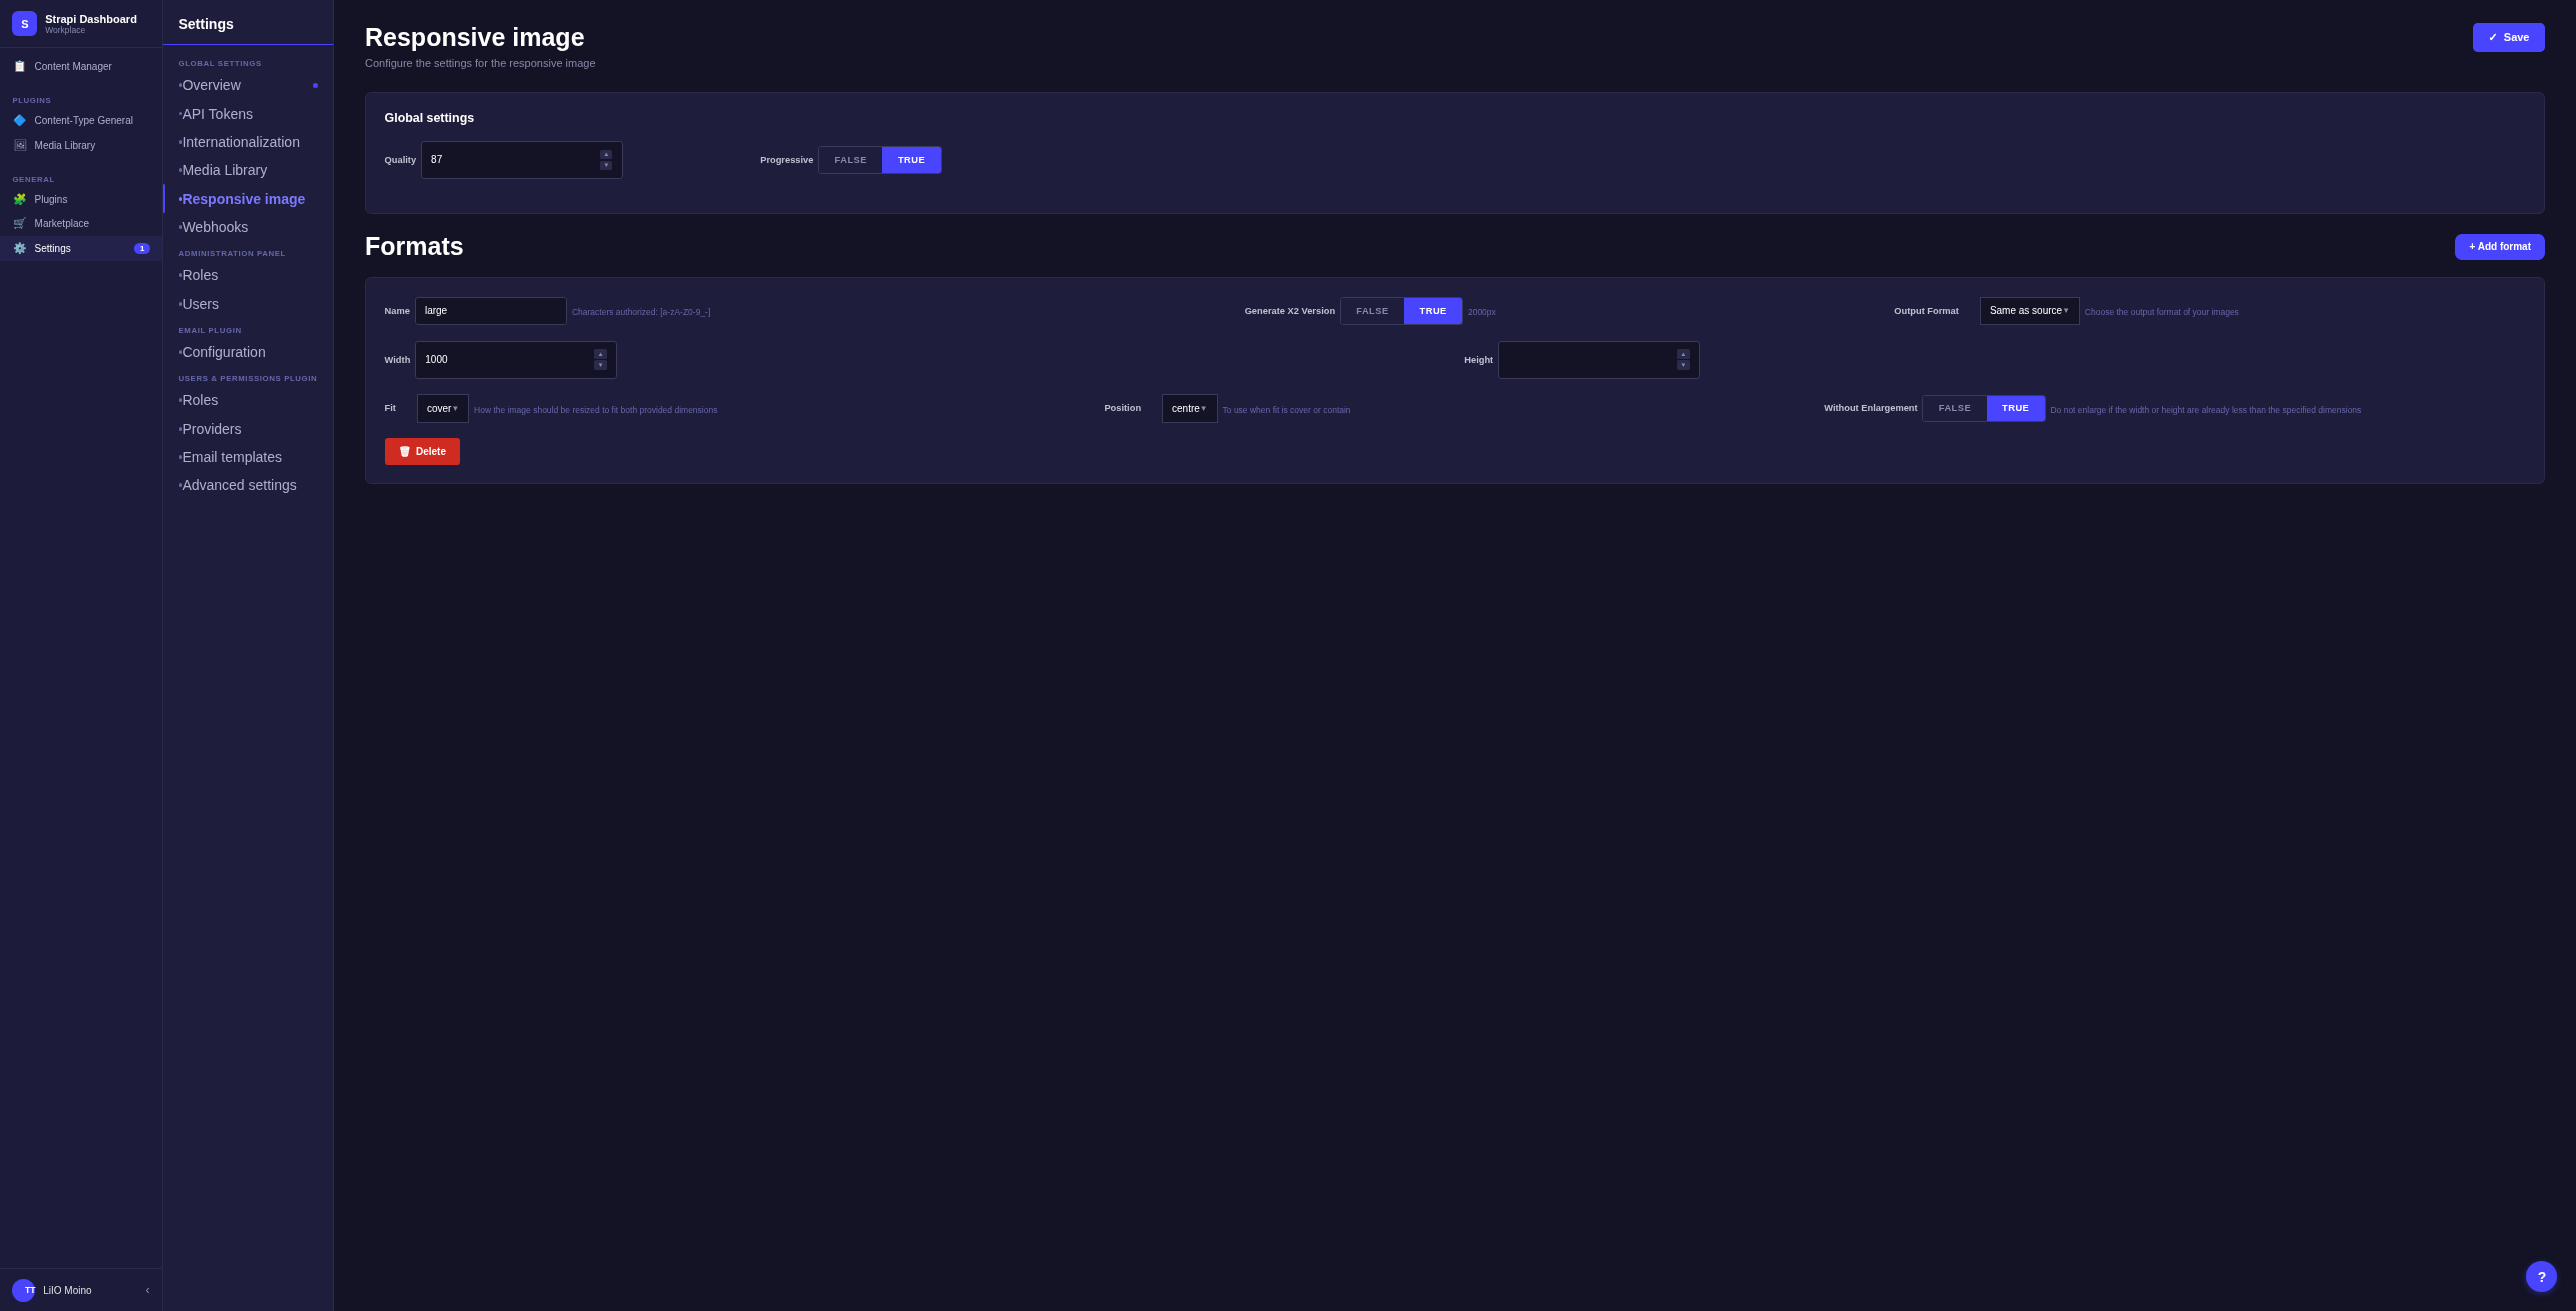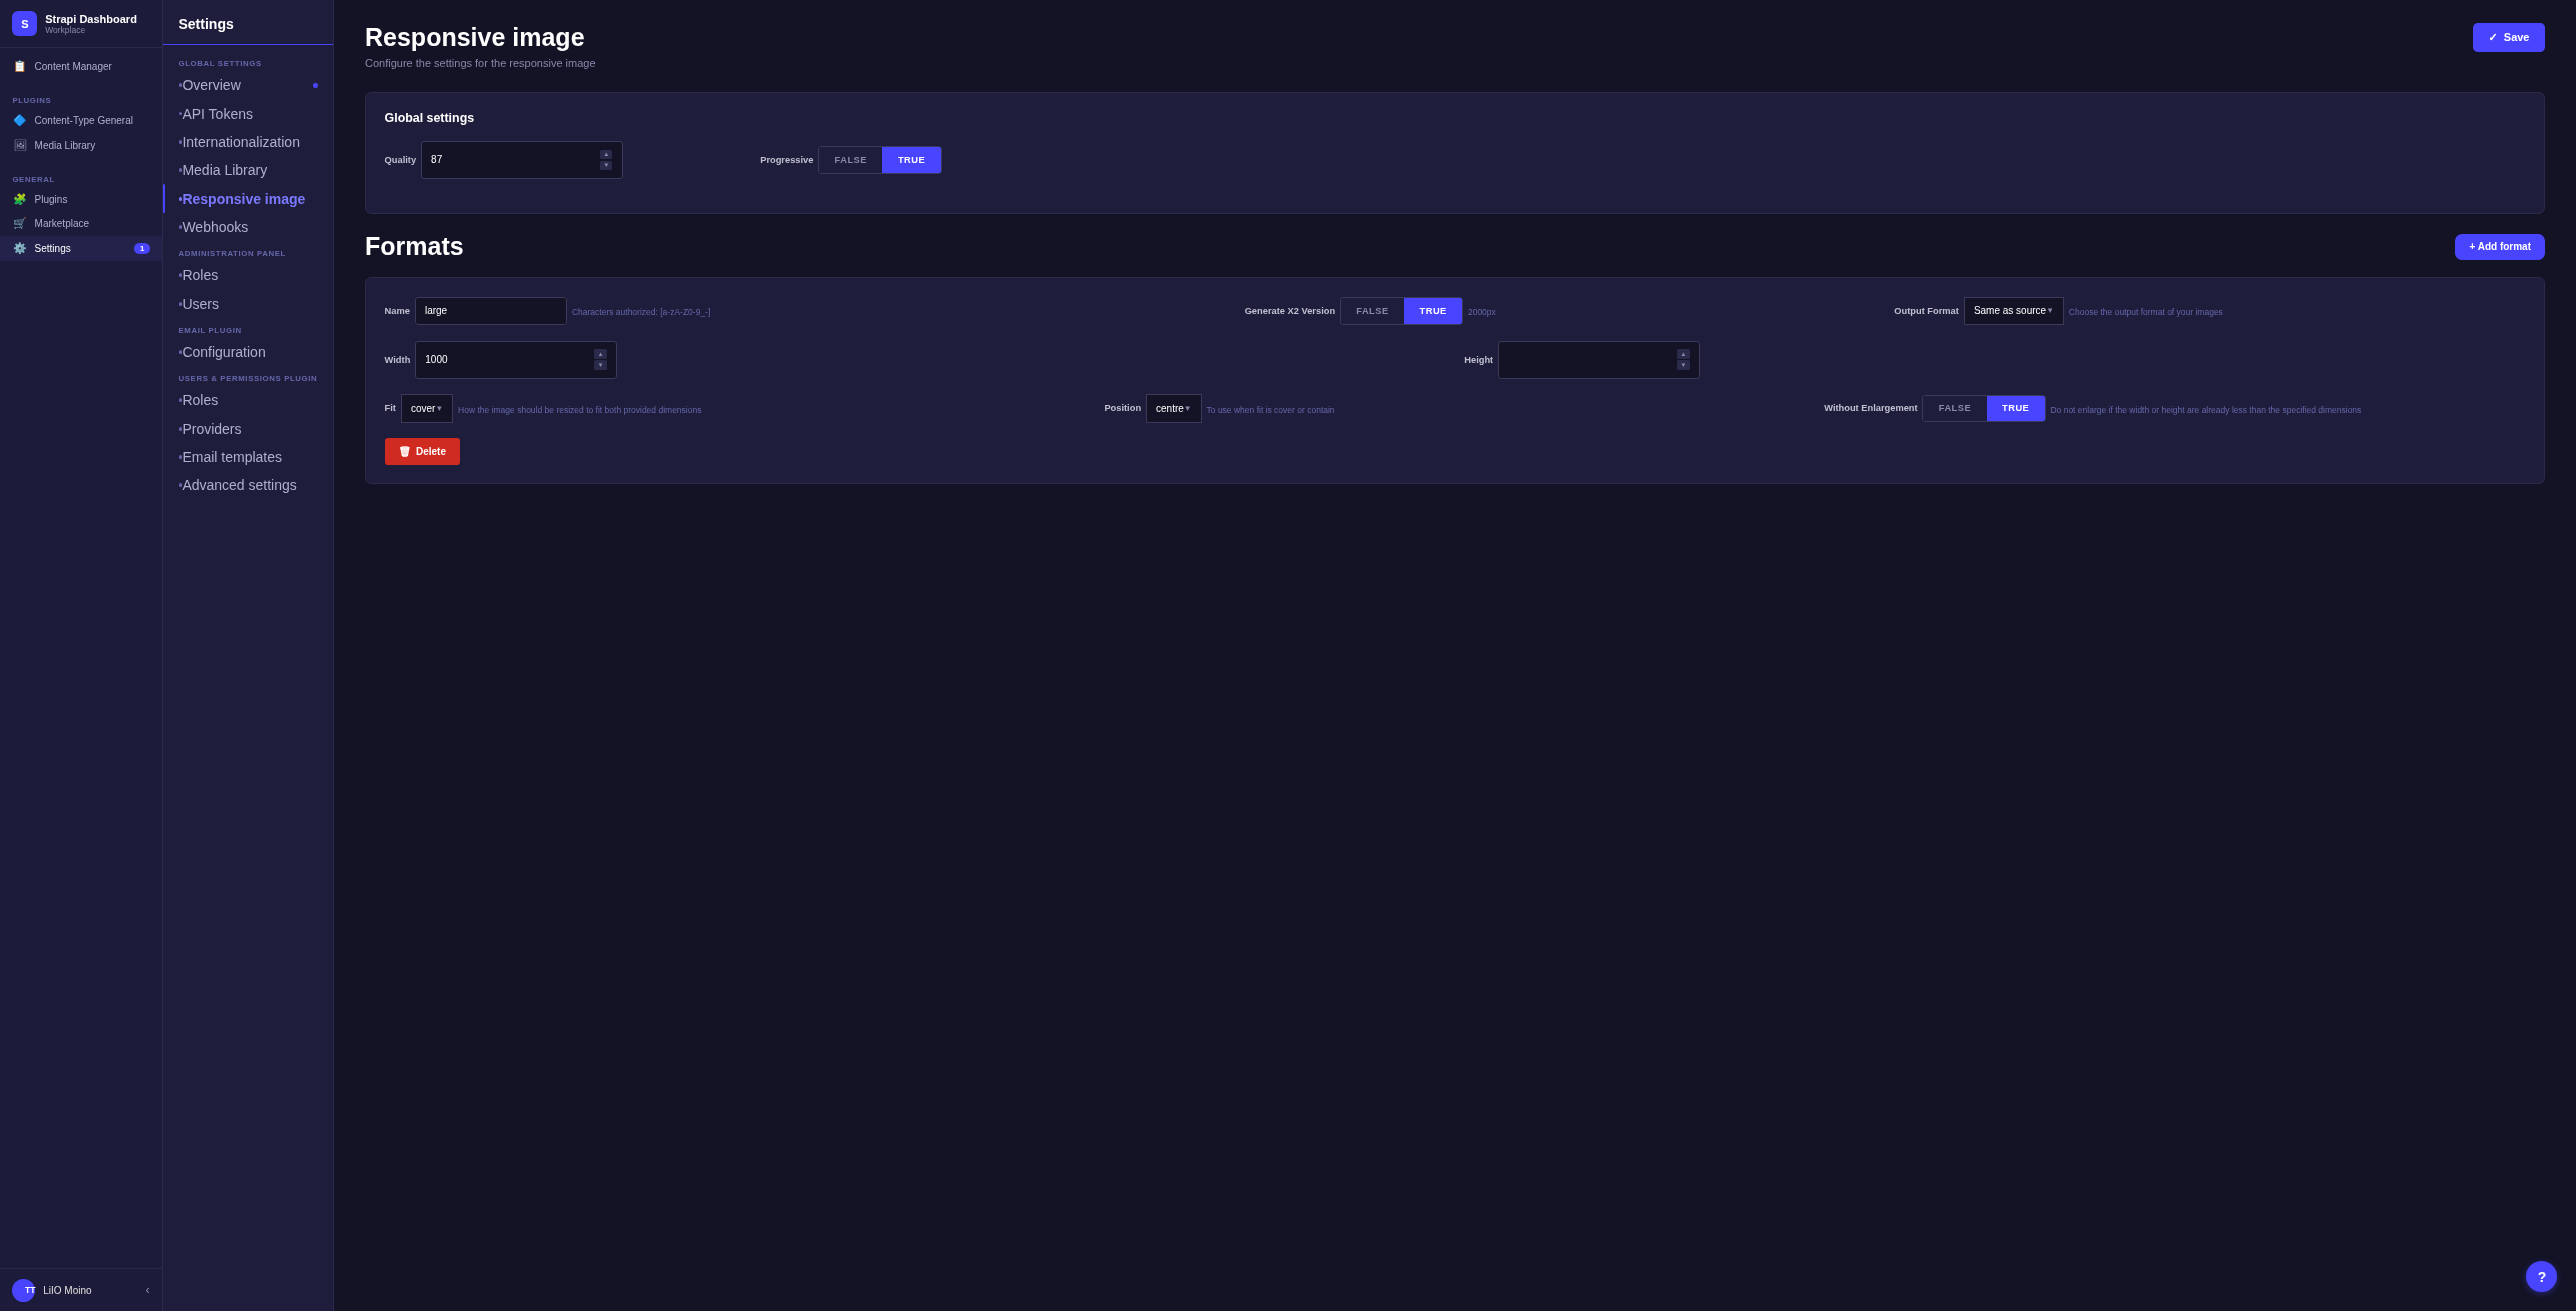--- a/index.html
+++ b/index.html
@@ -304,20 +304,21 @@
       border: 0.8px solid #3a3a5a;
       border-radius: 0;
       padding: 7.8px 9.3px;
       color: #fff;
       font-size: 10px;
       outline: none;
       cursor: pointer;
       display: flex;
       align-items: center;
       justify-content: space-between;
+      margin-left: 16px;
     }
     .select-arrow { color: #8888aa; font-size: 7.8px; }
 
     
     .formats-header {
       display: flex;
       justify-content: space-between;
       align-items: center;
       margin-bottom: 15.5px;
     }

